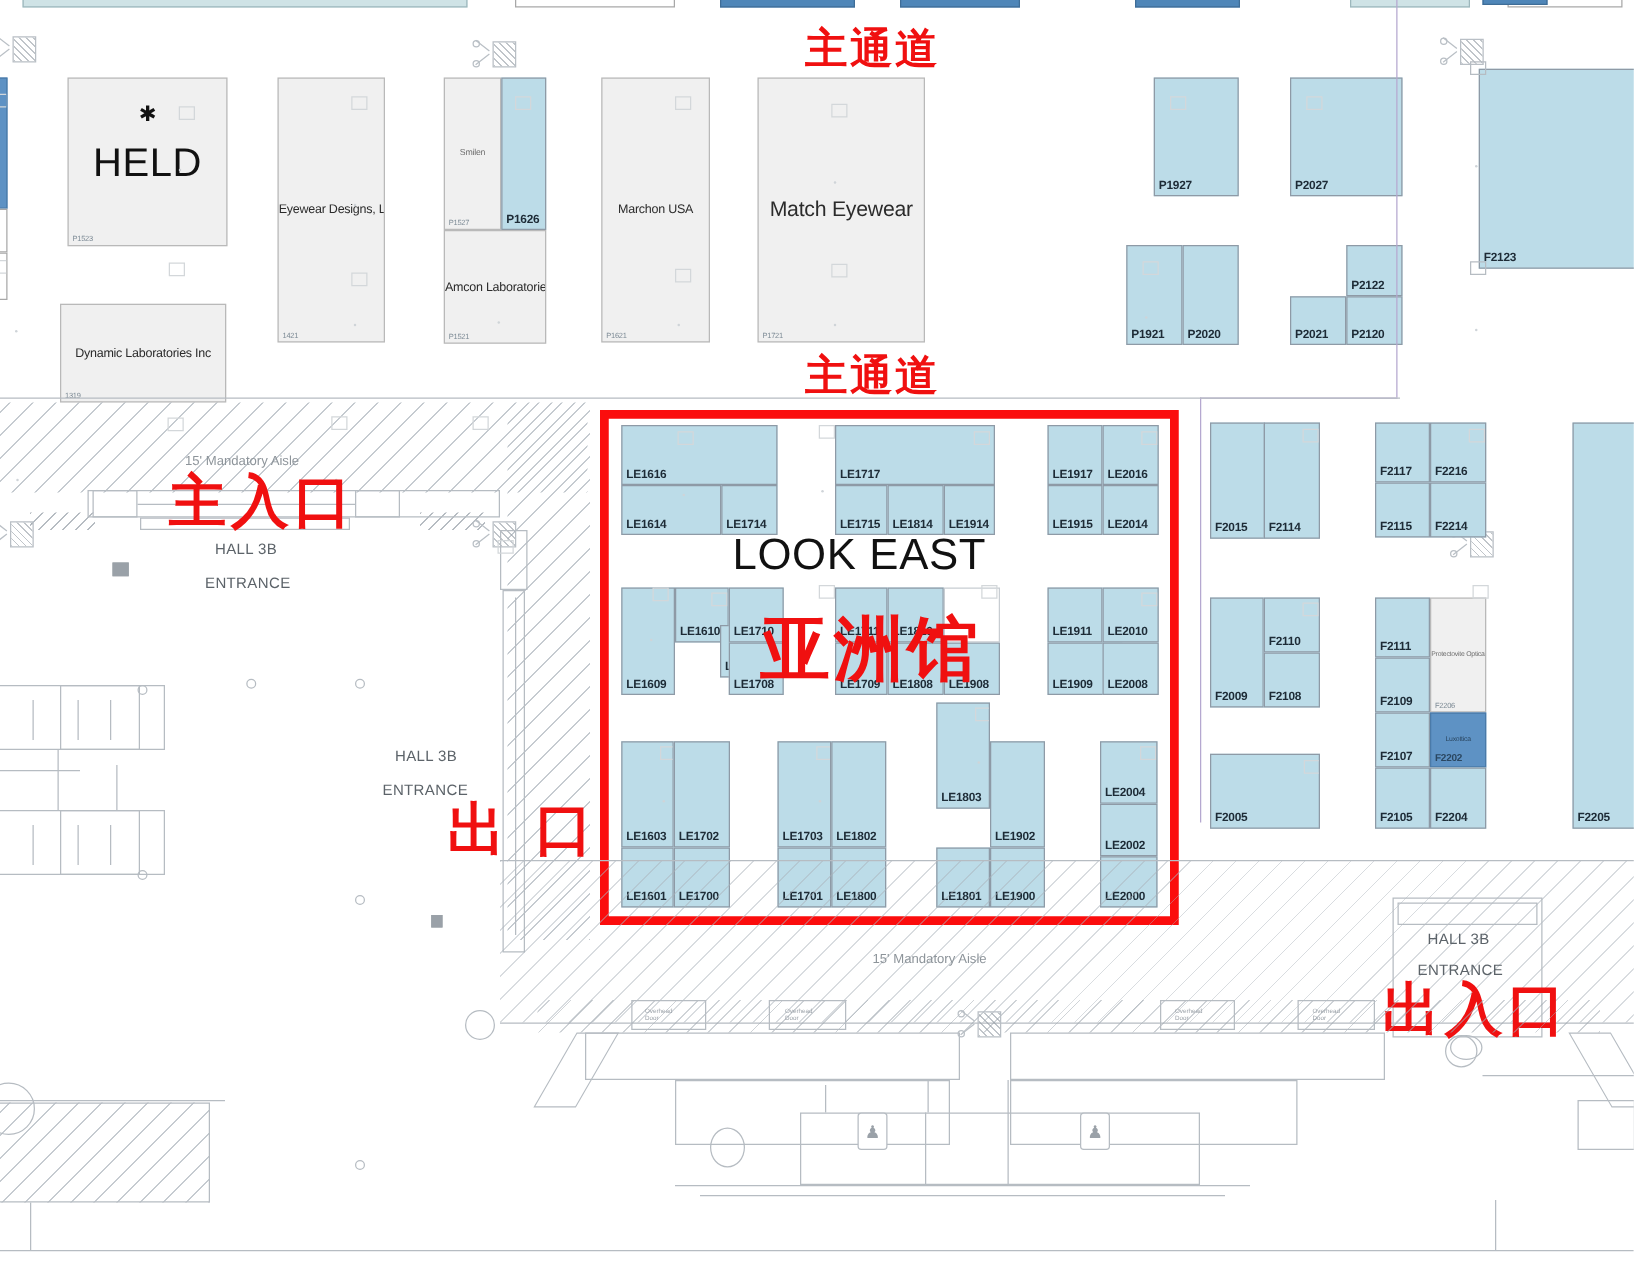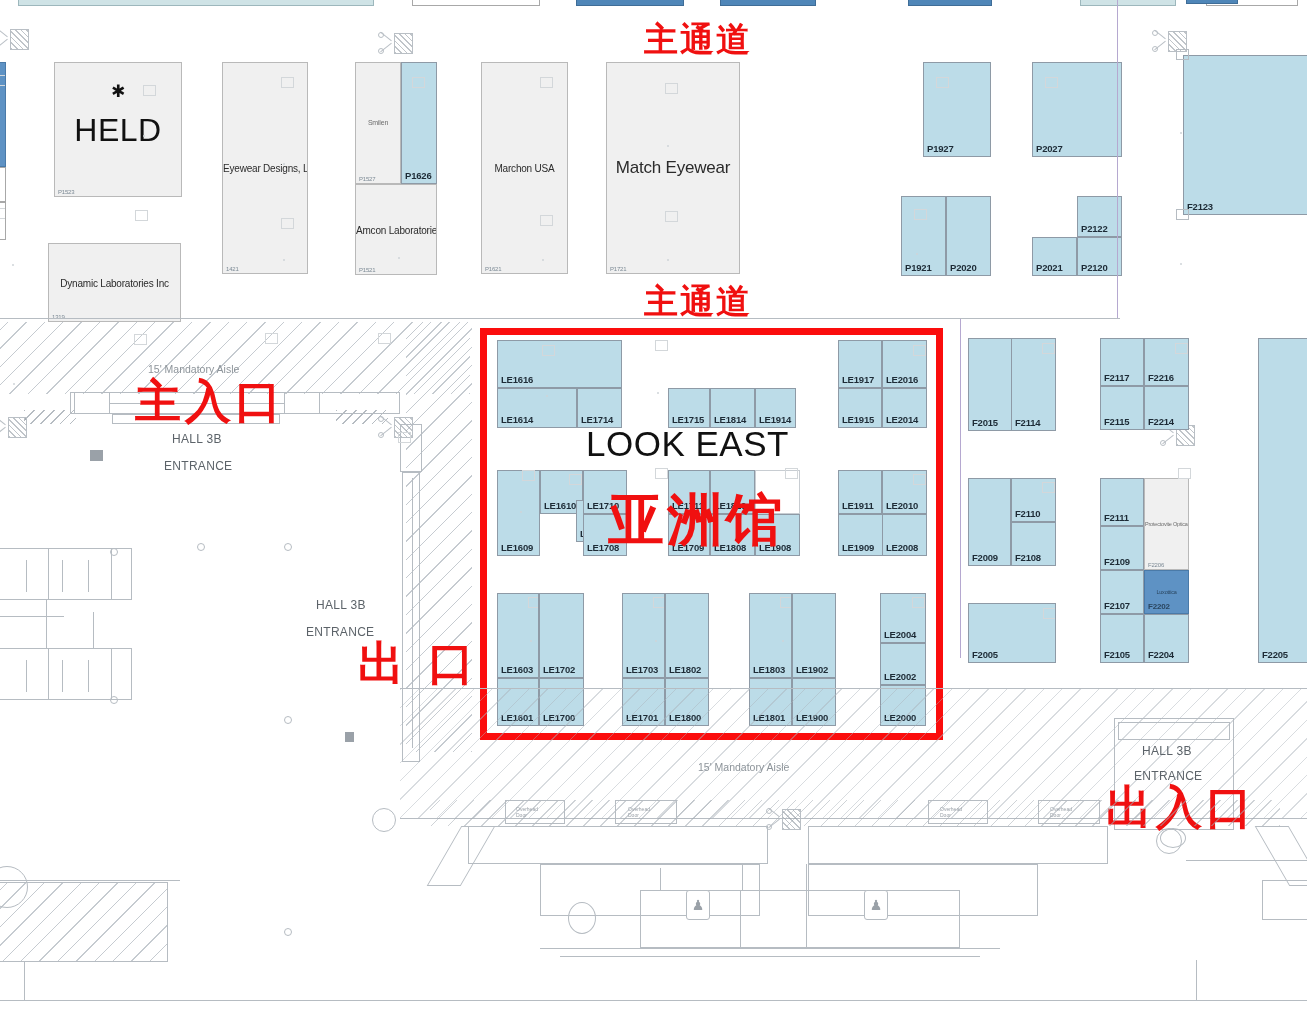--- a/index.html
+++ b/index.html
@@ -374,20 +374,24 @@
   <div class="booth" style="left:497px;top:388px;width:80px;height:40px;">
     <span class="lbl-bl">LE1614</span>
     <span class="dot" style="left:48px;top:6px;"></span>
   </div>
   <div class="booth" style="left:577px;top:388px;width:45px;height:40px;">
     <span class="lbl-bl">LE1714</span>
   </div>
   <span class="sq" style="left:655px;top:340px;"></span>
   <span class="dot" style="left:657px;top:392px;"></span>
 
+  <div class="booth" style="left:668px;top:340px;width:128px;height:48px;">
+    <span class="lbl-bl">LE1717</span>
+    <span class="sq" style="left:110px;top:4px;"></span>
+  </div>
   <div class="booth" style="left:668px;top:388px;width:42px;height:40px;">
     <span class="lbl-bl">LE1715</span>
   </div>
   <div class="booth" style="left:710px;top:388px;width:45px;height:40px;">
     <span class="lbl-bl">LE1814</span>
   </div>
   <div class="booth" style="left:755px;top:388px;width:41px;height:40px;">
     <span class="lbl-bl">LE1914</span>
   </div>
 
@@ -484,21 +488,21 @@
   <div class="booth" style="left:665px;top:593px;width:44px;height:85px;">
     <span class="lbl-bl">LE1802</span>
   </div>
   <div class="booth" style="left:622px;top:678px;width:43px;height:48px;">
     <span class="lbl-bl">LE1701</span>
   </div>
   <div class="booth" style="left:665px;top:678px;width:44px;height:48px;">
     <span class="lbl-bl">LE1800</span>
   </div>
 
-  <div class="booth" style="left:749px;top:593px;width:43px;height:85px;">
+  <div class="booth" style="left:749px;top:562px;width:43px;height:85px;">
     <span class="lbl-bl">LE1803</span>
     <span class="sq" style="left:30px;top:3px;"></span>
     <span class="dot" style="left:32px;top:46px;"></span>
   </div>
   <div class="booth" style="left:792px;top:593px;width:44px;height:85px;">
     <span class="lbl-bl">LE1902</span>
   </div>
   <div class="booth" style="left:749px;top:678px;width:43px;height:48px;">
     <span class="lbl-bl">LE1801</span>
   </div>

